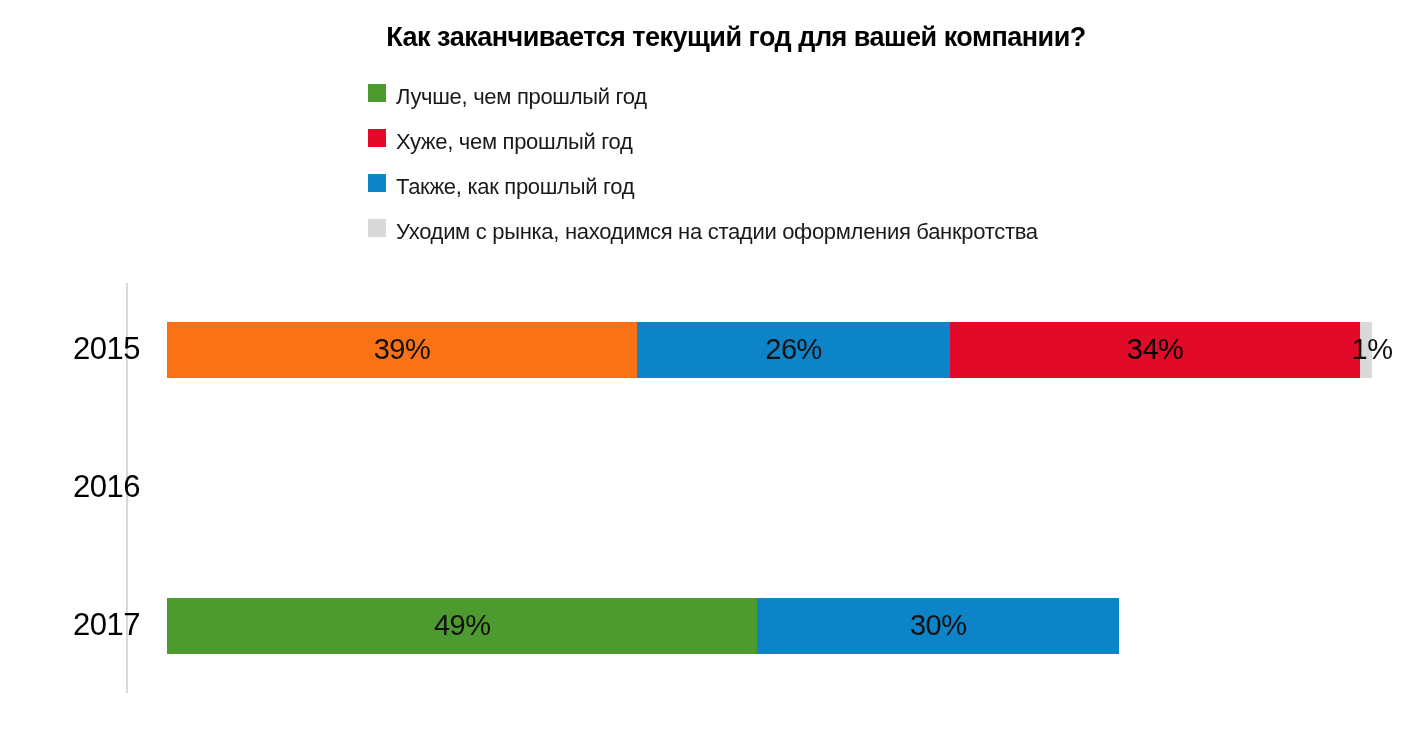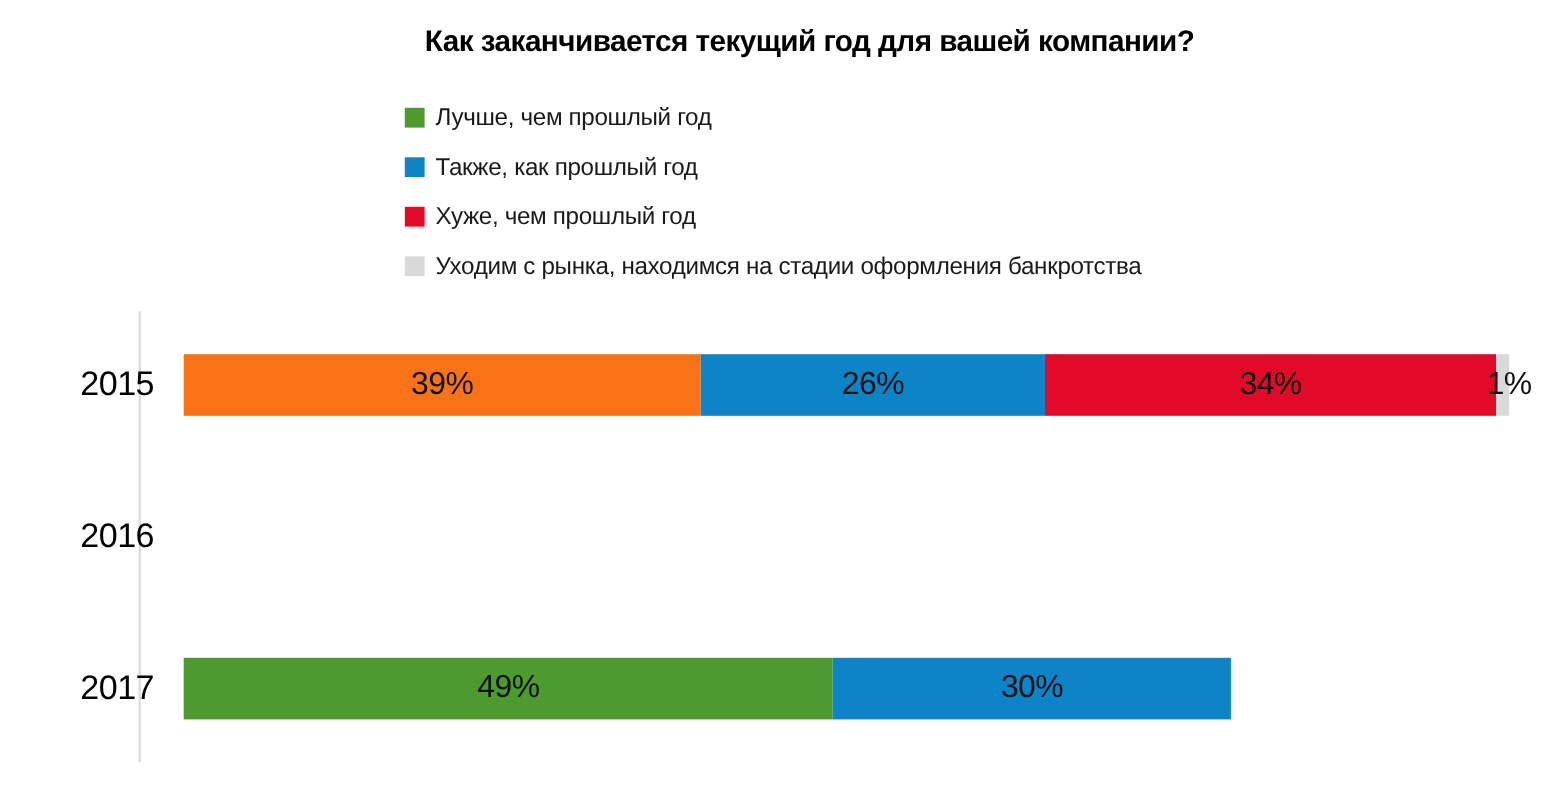--- a/index.html
+++ b/index.html
@@ -27,21 +27,21 @@
     letter-spacing: -0.5px;
     padding-left: 31px;
   }
   .legend {
     position: absolute;
     left: 368px;
     top: 84px;
   }
   .legend-item {
     display: flex;
-    align-items: center;
+    align-items: flex-start;
     height: 45px;
   }
   .swatch {
     width: 18px;
     height: 18px;
     flex: 0 0 18px;
     margin-right: 10px;
   }
   .legend-label {
     font-size: 22px;
@@ -114,26 +114,26 @@
 <body>
 
 <div class="page">
   <div class="chart-title">Как заканчивается текущий год для вашей компании?</div>
   <div class="legend">
       <div class="legend-item">
         <span class="swatch" style="background: rgb(77, 155, 47);"></span>
         <span class="legend-label">Лучше, чем прошлый год</span>
       </div>
       <div class="legend-item">
+        <span class="swatch" style="background: rgb(226, 10, 40);"></span>
+        <span class="legend-label">Хуже, чем прошлый год</span>
+      </div>
+      <div class="legend-item">
         <span class="swatch" style="background: rgb(13, 132, 199);"></span>
         <span class="legend-label">Также, как прошлый год</span>
-      </div>
-      <div class="legend-item">
-        <span class="swatch" style="background: rgb(226, 10, 40);"></span>
-        <span class="legend-label">Хуже, чем прошлый год</span>
       </div>
       <div class="legend-item">
         <span class="swatch" style="background: rgb(217, 217, 217);"></span>
         <span class="legend-label">Уходим с рынка, находимся на стадии оформления банкротства</span>
       </div>
     </div>
   <div class="plot-area">
     <div class="axis-line"></div>
   <div class="bar-row" style="top: 322px;">
         <div class="cat-label">2015</div>

